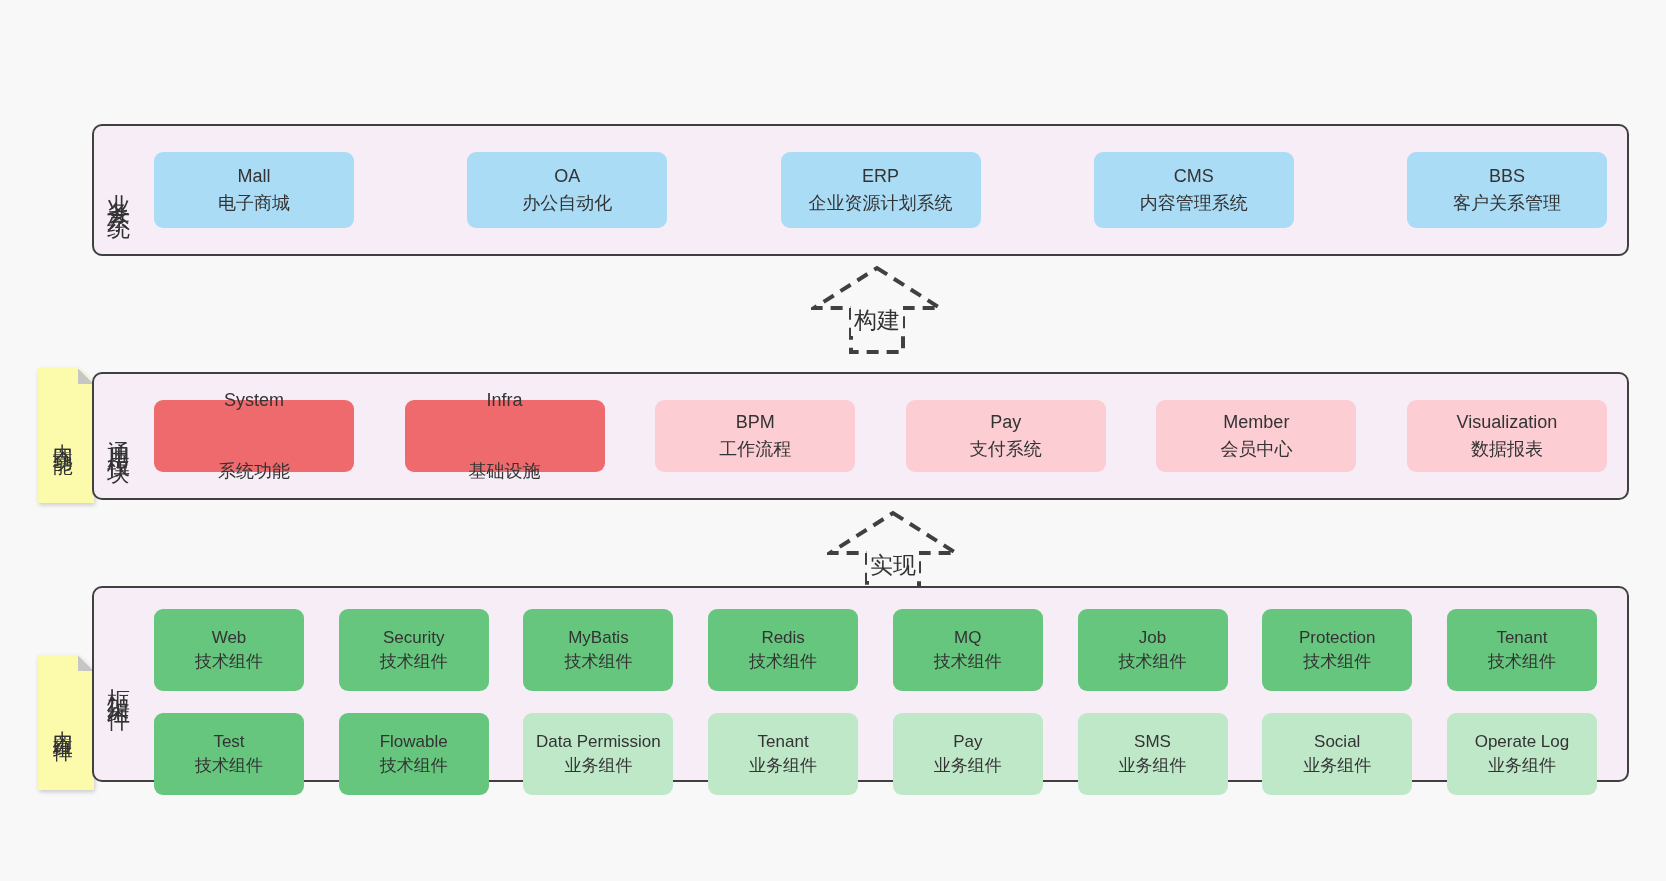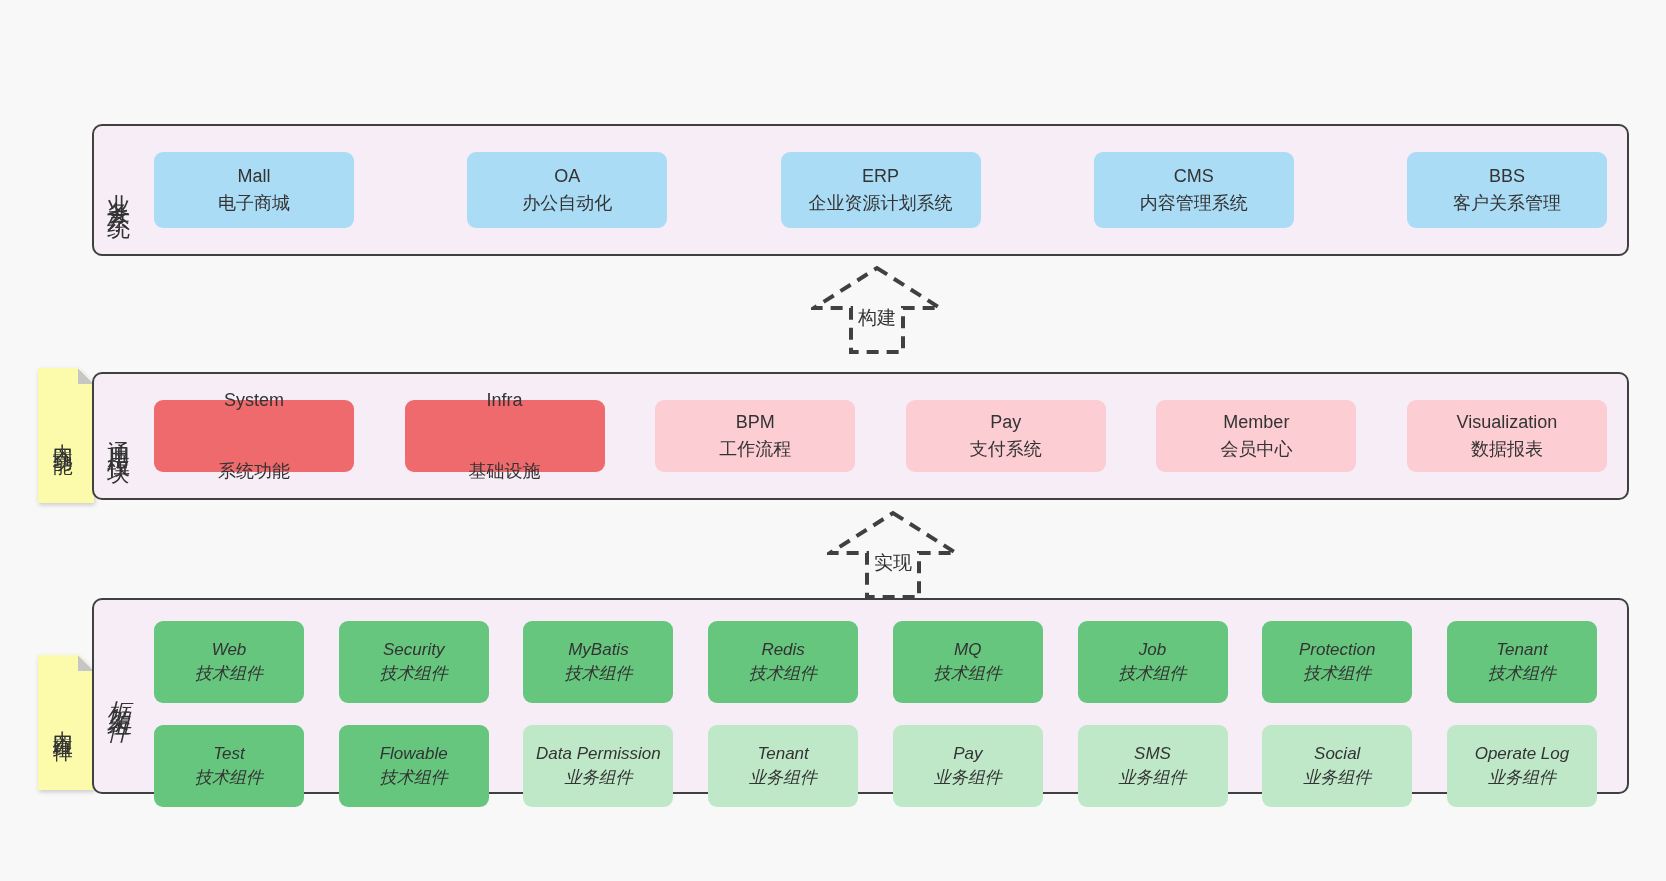--- a/index.html
+++ b/index.html
@@ -10,21 +10,21 @@
     color:var(--text,#333);
   }
   .band{
     position:absolute;left:92px;width:1537px;box-sizing:border-box;
     background:var(--container,#f7edf6);
     border:2px solid var(--border,#404040);
     border-radius:10px;
   }
   #band-business{top:124px;height:132px;}
   #band-modules{top:372px;height:128px;}
-  #band-components{top:598px;height:196px;font-style:italic;}
+  #band-components{top:586px;height:196px;}
   .side-label{
     position:absolute;left:13px;top:50%;transform:translateY(-50%);
     writing-mode:vertical-rl;text-orientation:upright;
     font-size:23px;letter-spacing:7px;line-height:1;color:var(--text,#333);
     white-space:nowrap;
   }
   .boxes{
     position:absolute;left:60px;right:20px;
     display:flex;justify-content:space-between;align-items:stretch;
   }
@@ -67,21 +67,21 @@
   #arrow-build{left:811px;top:265px;}
   #arrow-implement{left:827px;top:510px;}
   .arrow svg{display:block;width:132px;height:90px;}
   .arrow polygon{
     fill:none;stroke:var(--border,#3c3c3c);stroke-width:4;
     stroke-dasharray:12 8;
   }
   .arrow-label{
     position:absolute;top:40px;left:50%;transform:translateX(-50%);
     background:var(--background,#f8f8f8);padding:0 3px;
-    font-size:19px;white-space:nowrap;
+    font-size:23px;white-space:nowrap;
   }
 </style>
 </head>
 <body>
 
 <div>
 
   <div class="sticky-wrap" id="sticky-modules">
     <div class="sticky">
       <div class="sticky-fold"></div>

